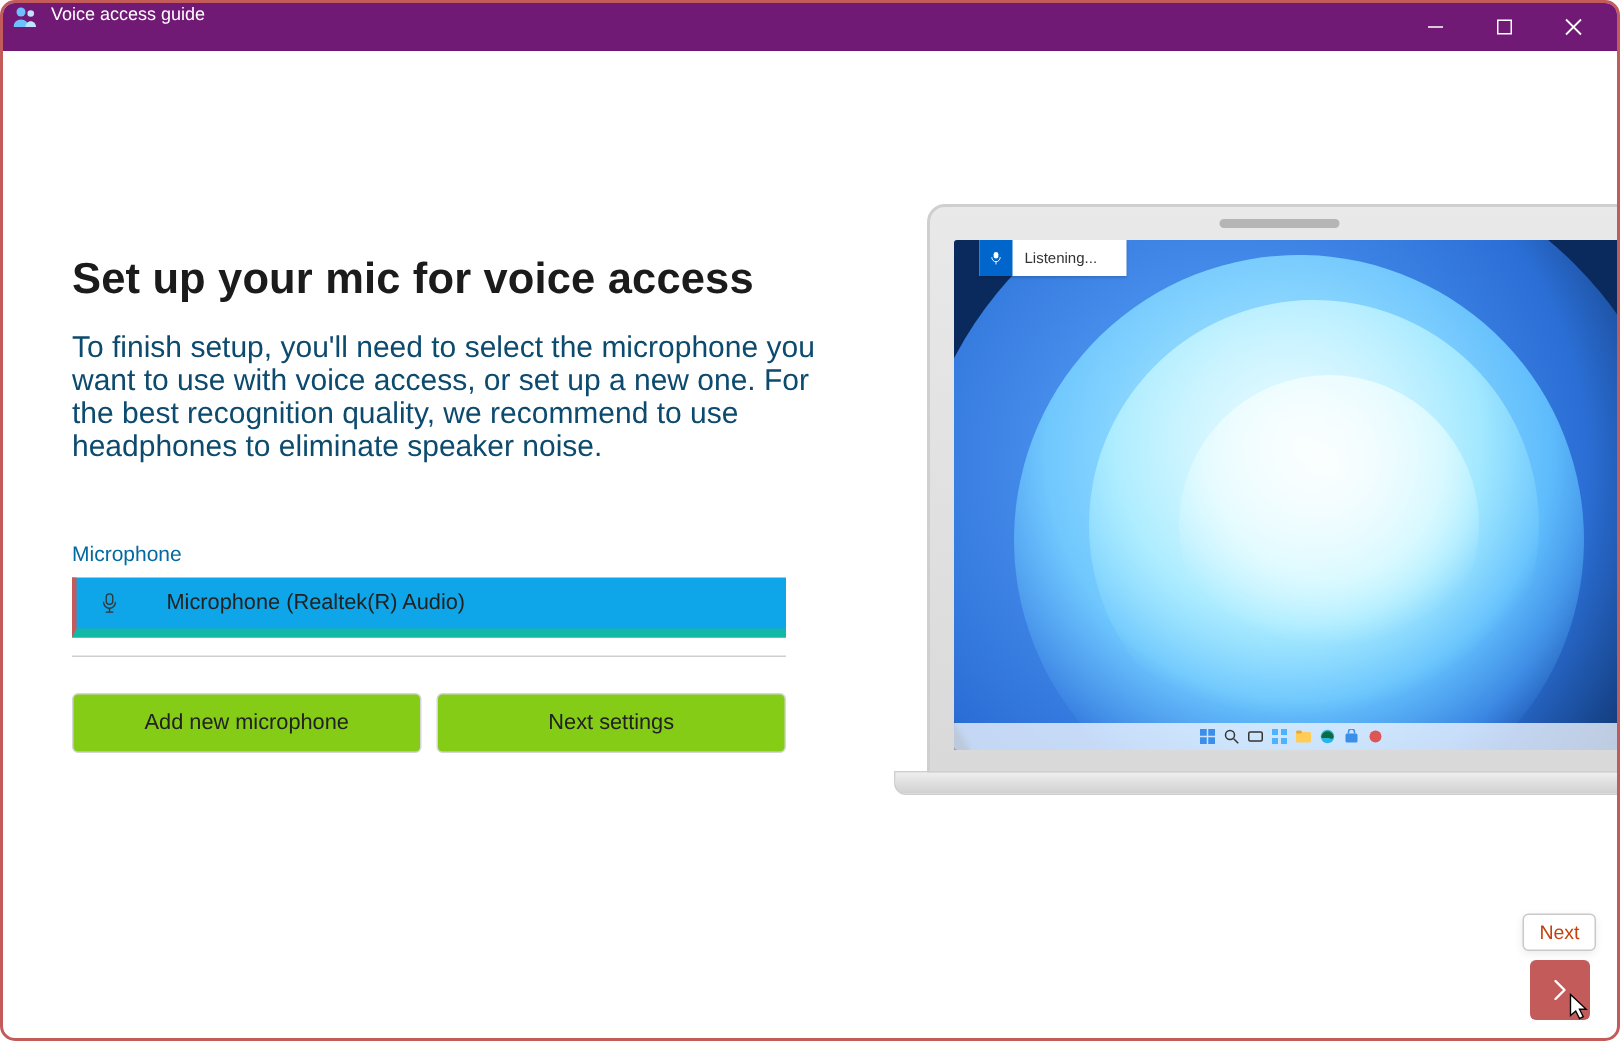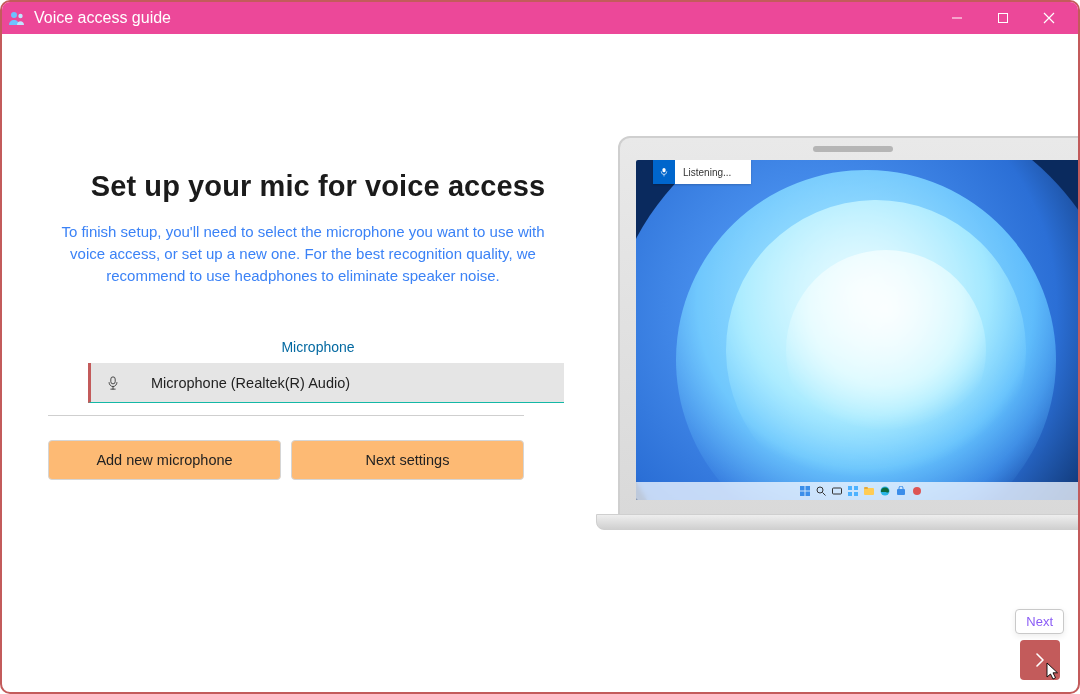--- a/index.html
+++ b/index.html
@@ -1,52 +1,52 @@
 <!DOCTYPE html>
 <html><head>
 <meta charset="utf-8">
 <style>
   * { margin: 0; padding: 0; box-sizing: border-box; }
   html, body { width: 1080px; height: 694px; font-family: "Segoe UI", -apple-system, sans-serif; overflow: hidden; }
   .window { width: 1080px; height: 694px; border: 2px solid #c35b5b; border-radius: 10px; background: #ffffff; position: relative; overflow: hidden; }
-  .titlebar { height: 32px; background: #ec4899; display: flex; align-items: center; color: #ffffff; font-size: 16px; padding: 0 6px; }
+  .titlebar { height: 32px; background: #701a75; display: flex; color: #ffffff; font-size: 12px; padding: 0 6px; }
   .titlebar .app-icon { width: 18px; height: 18px; margin-right: 8px; display: flex; align-items: center; justify-content: center; }
   .titlebar .title { flex: 0 0 auto; font-weight: 400; }
   .titlebar .spacer { flex: 1; }
   .titlebar .win-btn { width: 46px; height: 32px; display: flex; align-items: center; justify-content: center; color: #ffffff; }
-  .content { position: relative; height: calc(694px - 34px); text-align: center; }
+  .content { position: relative; height: calc(694px - 34px); }
   .left { position: absolute; left: 46px; top: 136px; width: 540px; }
   .heading { font-size: 29px; font-weight: 600; color: #1b1b1b; margin-bottom: 18px; letter-spacing: 0.1px; }
-  .desc { font-size: 15px; line-height: 22px; color: #3b82f6; width: 510px; }
+  .desc { font-size: 20px; line-height: 22px; color: #0c4a6e; width: 510px; }
   .field-label { margin-top: 52px; font-size: 14px; color: #0369a1; margin-bottom: 8px; }
-  .mic-select { width: 476px; height: 40px; background: #e5e5e5; border-left: 3px solid #c35b5b; display: flex; align-items: center; padding-left: 14px; gap: 24px; border-bottom: 1px solid #14b8a6; margin-left: 40px; }
+  .mic-select { width: 476px; height: 40px; background: #0ea5e9; border-left: 3px solid #c35b5b; display: flex; align-items: center; padding-left: 14px; gap: 24px; border-bottom: 6px solid #14b8a6; }
   .mic-select .mic-icon { width: 16px; height: 16px; display: flex; align-items: center; justify-content: center; color: #333; }
   .mic-select .mic-name { font-size: 14.5px; color: #222; margin-left: 6px; }
   .divider { width: 476px; height: 1px; background: #cfcfcf; margin-top: 12px; }
   .btn-row { display: flex; gap: 10px; margin-top: 24px; }
-  .sec-btn { width: 233px; height: 40px; border: 1px solid #d5d5d5; background: #fdba74; font-size: 14.5px; color: #222; display: flex; align-items: center; justify-content: center; border-radius: 4px; cursor: pointer; }
+  .sec-btn { width: 233px; height: 40px; border: 1px solid #d5d5d5; background: #84cc16; font-size: 14.5px; color: #222; display: flex; align-items: center; justify-content: center; border-radius: 4px; cursor: pointer; }
   .illus { position: absolute; left: 594px; top: 102px; width: 486px; height: 396px; }
   .laptop-lid { position: absolute; left: 22px; top: 0; width: 470px; height: 382px; background: linear-gradient(#e9e9e9,#d9d9d9); border-radius: 12px 0 0 0; border: 2px solid #cfcfcf; overflow: hidden; }
   .laptop-cam { position: absolute; left: 50%; top: 8px; transform: translateX(-50%); width: 80px; height: 6px; background: #b5b5b5; border-radius: 3px; }
   .laptop-screen { position: absolute; left: 16px; top: 22px; right: 0; bottom: 16px; background: #0a2a5e; overflow: hidden; border-radius: 2px 0 0 2px; }
   .wallpaper { position: absolute; inset: 0; overflow: hidden; }
   .swirl { position: absolute; border-radius: 50%; }
   .s1 { width: 520px; height: 520px; left: -30px; top: -60px; background: radial-gradient(circle at 40% 40%, #5fa8ff, #2b6fd6 55%, #0a2a5e 78%); }
   .s2 { width: 380px; height: 380px; left: 40px; top: 10px; background: radial-gradient(circle at 45% 35%, #89c5ff, #3a84e6 52%, transparent 74%); transform: rotate(18deg); mix-blend-mode: screen; }
   .s3 { width: 300px; height: 300px; left: 90px; top: 40px; background: radial-gradient(circle at 50% 30%, #cfe7ff, #5a9ff0 48%, transparent 72%); transform: rotate(-12deg); mix-blend-mode: screen; opacity: 0.9; }
   .s4 { width: 200px; height: 200px; left: 150px; top: 90px; background: radial-gradient(circle at 50% 30%, #ffffff, #8fc3ff 44%, transparent 70%); mix-blend-mode: screen; opacity: 0.85; }
   .va-bar { position: absolute; left: 17px; top: 0; height: 24px; width: 98px; background: #ffffff; display: flex; align-items: center; box-shadow: 0 1px 2px rgba(0,0,0,0.2); }
   .va-ic { width: 22px; height: 24px; background: #0066cc; display: flex; align-items: center; justify-content: center; color: #fff; }
   .va-txt { font-size: 10px; color: #333; padding-left: 8px; }
   .taskbar { position: absolute; left: 0; right: 0; bottom: 0; height: 18px; background: rgba(240,246,255,0.78); display: flex; align-items: center; justify-content: center; gap: 6px; backdrop-filter: blur(2px); }
   .tb-ic { width: 10px; height: 10px; }
   .laptop-base { position: absolute; left: 0; top: 378px; width: 520px; height: 16px; background: linear-gradient(#eeeeee,#d0d0d0); border-radius: 0 0 8px 8px; border: 1px solid #cfcfcf; }
 
   .next-wrap { position: absolute; right: 14px; bottom: 14px; display: flex; flex-direction: column; align-items: center; }
-  .tooltip { background: #ffffff; border: 1px solid #c9c9c9; border-radius: 4px; padding: 4px 10px; font-size: 13px; color: #8b5cf6; margin-bottom: 6px; box-shadow: 0 2px 6px rgba(0,0,0,0.08); }
+  .tooltip { background: #ffffff; border: 1px solid #c9c9c9; border-radius: 4px; padding: 4px 10px; font-size: 13px; color: #c2410c; margin-bottom: 6px; box-shadow: 0 2px 6px rgba(0,0,0,0.08); }
   .next-btn { width: 40px; height: 40px; background: #c35b5b; border-radius: 4px; display: flex; align-items: center; justify-content: center; color: #ffffff; cursor: pointer; position: relative; }
   .cursor { position: absolute; width: 16px; height: 20px; right: -2px; bottom: -2px; }
 </style>
 </head>
 <body>
 
 <div class="window">
 
   <div class="titlebar">
     <span class="app-icon">

